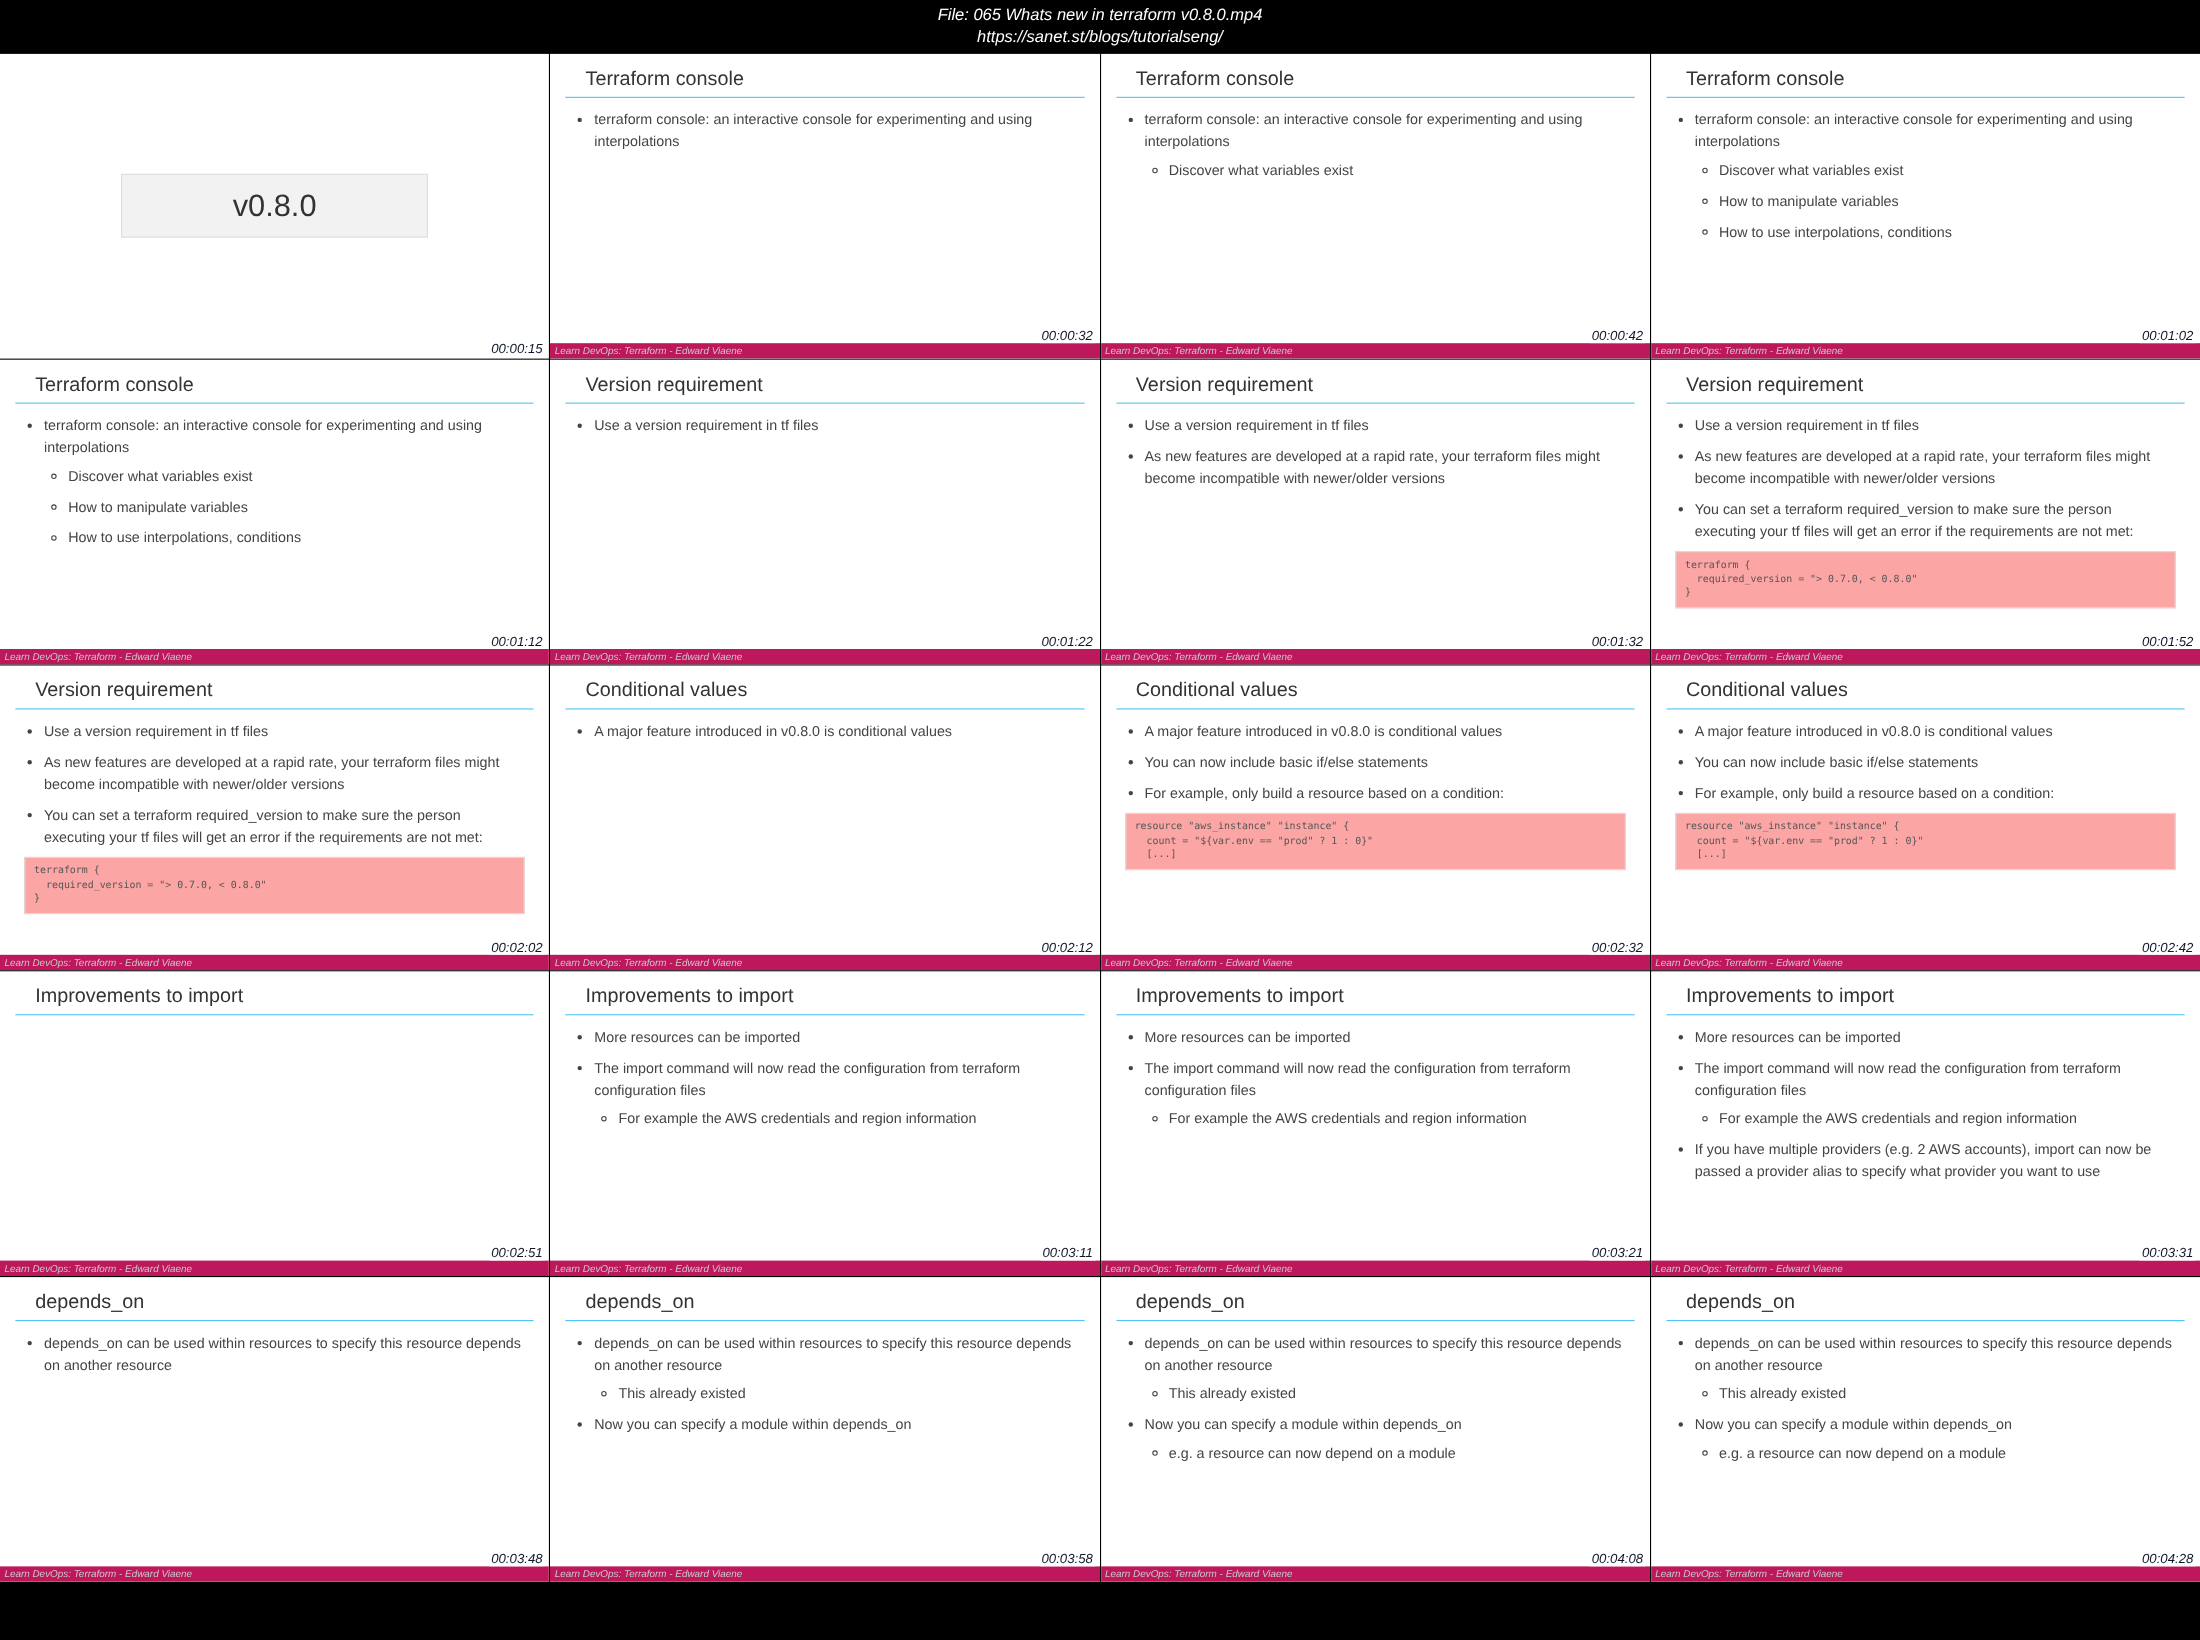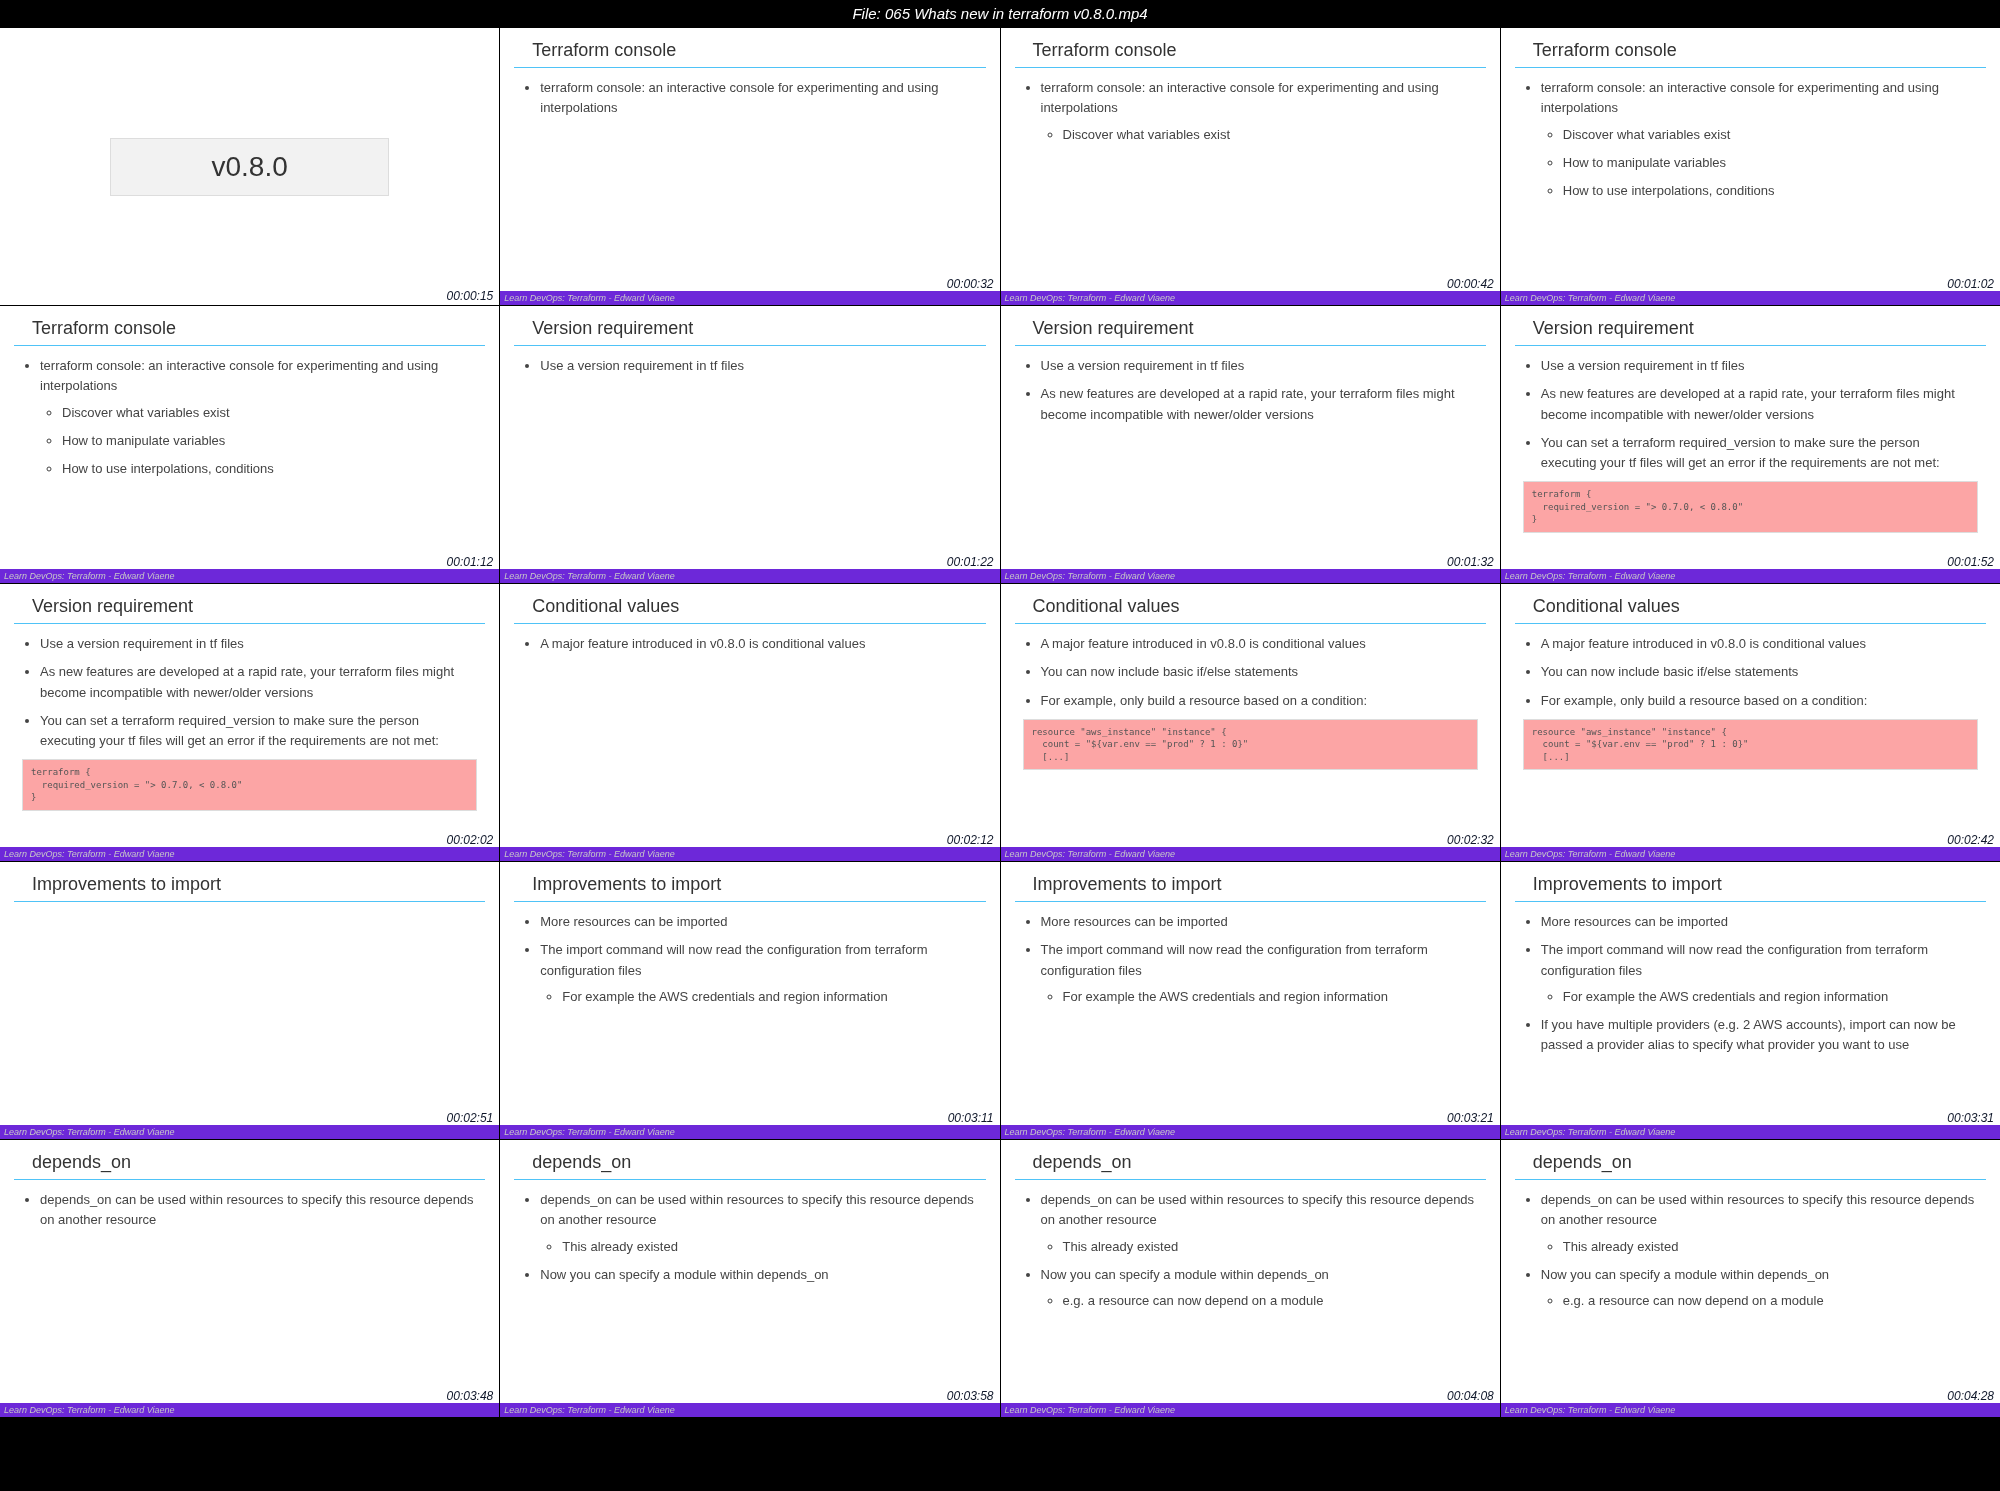--- a/index.html
+++ b/index.html
@@ -1,36 +1,37 @@
 <!DOCTYPE html>
 <html><head>
 <meta charset="utf-8">
 <style>
 * { margin: 0; padding: 0; box-sizing: border-box; }
 body { background: #000; font-family: Arial, Helvetica, sans-serif; width: 2000px; }
 .header { background: #000; color: #fff; padding: 4px 8px; font-size: 15px; font-style: italic; line-height: 1.35; text-align: center; }
 .grid { display: grid; grid-template-columns: repeat(4, 1fr); grid-template-rows: repeat(5, 1fr); gap: 1px; background: #000; }
 .cell { background: #fff; position: relative; height: 277px; overflow: hidden; }
-.footer-bar { position: absolute; bottom: 0; left: 0; right: 0; background: #6d28d9; color: #c8c8c8; font-size: 9px; padding: 2px 4px; display: flex; justify-content: space-between; align-items: center; height: 14px; font-style: italic; }
+.footer-bar { position: absolute; bottom: 0; left: 0; right: 0; background: #be185d; color: #c8c8c8; font-size: 9px; padding: 2px 4px; display: flex; justify-content: space-between; align-items: center; height: 14px; font-style: italic; }
 .timestamp { position: absolute; bottom: 14px; right: 4px; color: #0f172a; font-size: 12px; font-style: italic; z-index: 2; background: rgba(255,255,255,0.7); padding: 0 2px; }
 .timestamp.first { bottom: 2px; }
 .slide-title { font-size: 18px; font-weight: 300; color: #333; padding: 12px 18px 6px; border-bottom: 1px solid #4fc3f7; margin: 0 14px 10px; }
 .slide-body { padding: 0 22px; font-size: 13px; color: #444; line-height: 1.55; }
 .slide-body ul { list-style: disc; padding-left: 18px; }
 .slide-body ul ul { list-style: circle; padding-left: 22px; margin-top: 6px; }
 .slide-body li { margin-bottom: 8px; }
 .center-title { display: flex; align-items: center; justify-content: center; height: 100%; }
 .center-box { background: #f2f2f2; border: 1px solid #ddd; padding: 12px 100px; font-size: 28px; color: #333; font-weight: 300; }
 .code-box { background: #fca5a5; border: 1px solid #ddd; font-family: monospace; font-size: 9px; padding: 6px 8px; margin-top: 8px; color: #555; line-height: 1.4; }
 </style>
 </head>
 <body>
 
 <div class="header">
   <div>File: 065 Whats new in terraform v0.8.0.mp4</div>
+  <div>https://sanet.st/blogs/tutorialseng/</div>
 </div>
 
 <div class="grid" id="grid">
     <div class="cell">
       <div class="center-title">
         <div class="center-box">v0.8.0</div>
       </div>
       <div class="timestamp first">00:00:15</div>
     </div>
     <div class="cell">

